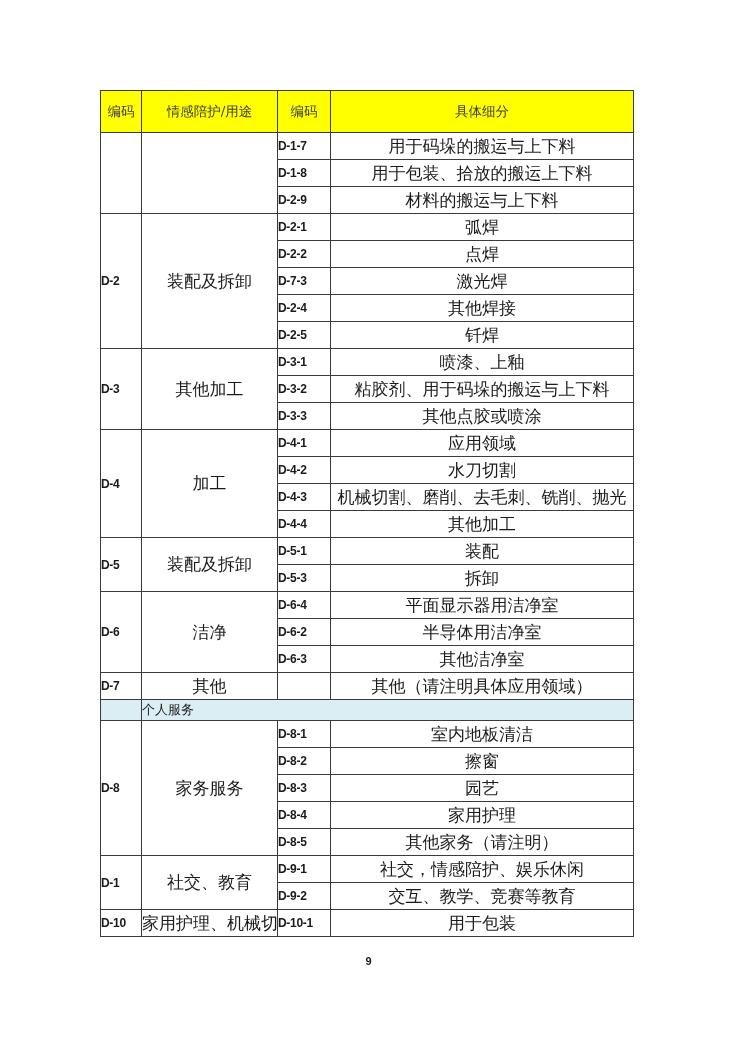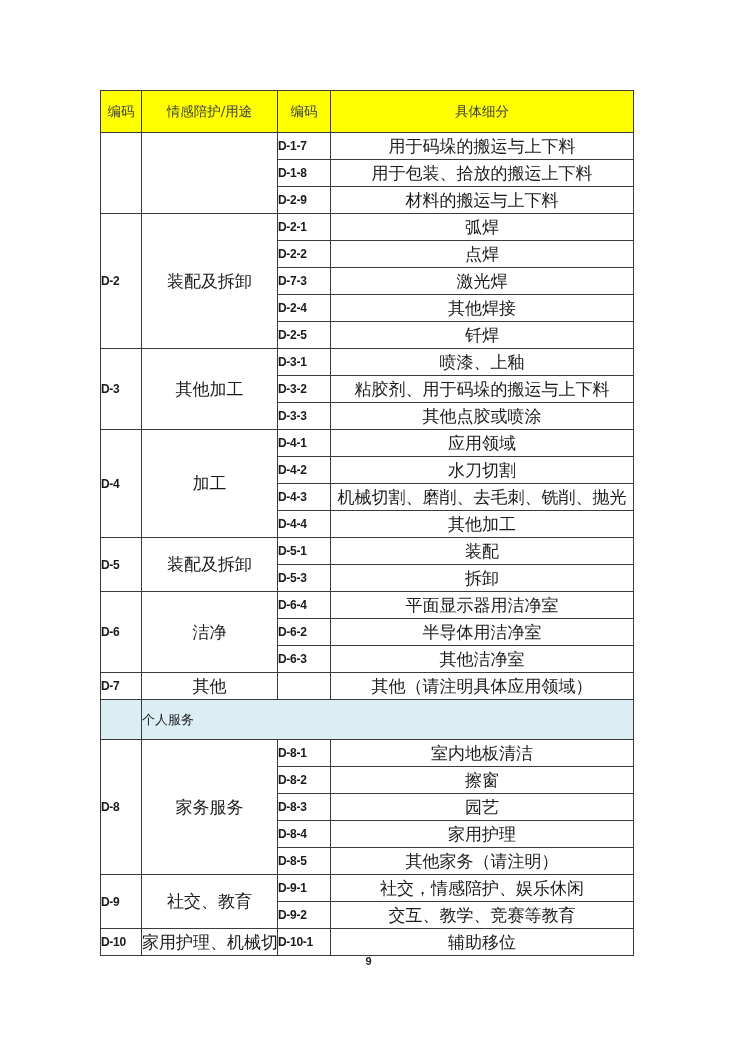--- a/index.html
+++ b/index.html
@@ -36,21 +36,21 @@
   }
   .class-table thead tr { height: 42px; }
   .class-table thead th {
     background: #ffff00;
     font-weight: normal;
     font-size: 13.5px;
     text-align: center;
     color: #404040;
   }
   .class-table tbody tr { height: 27px; }
-  .class-table tbody tr.band-row { height: 40px; }
+  .class-table tbody tr.band-row { height: 21px; }
   .band-row td { background: #daeef3; }
   .band-label {
     text-align: left;
     padding-left: 10px;
     font-size: 13px;
   }
   .code-cell, .subcode-cell {
     text-align: left;
     font-family: "Liberation Sans", sans-serif;
     font-weight: bold;
@@ -213,32 +213,32 @@
         </tr>
         <tr>
           <td class="subcode-cell">D-8-4</td>
           <td class="detail-cell">家用护理</td>
         </tr>
         <tr>
           <td class="subcode-cell">D-8-5</td>
           <td class="detail-cell">其他家务（请注明）</td>
         </tr>
         <tr>
-          <td class="code-cell" rowspan="2">D-9</td>
+          <td class="code-cell" rowspan="2">D-1</td>
           <td class="field-cell" rowspan="2">社交、教育</td>
           <td class="subcode-cell">D-9-1</td>
           <td class="detail-cell">社交，情感陪护、娱乐休闲</td>
         </tr>
         <tr>
           <td class="subcode-cell">D-9-2</td>
           <td class="detail-cell">交互、教学、竞赛等教育</td>
         </tr>
         <tr>
           <td class="code-cell" rowspan="1">D-10</td>
           <td class="field-cell" rowspan="1">家用护理、机械切割</td>
           <td class="subcode-cell">D-10-1</td>
-          <td class="detail-cell">辅助移位</td>
+          <td class="detail-cell">用于包装</td>
         </tr>
       </tbody>
   </table>
 
   <div class="page-number">9</div>
 </div>
 
 </body></html>

